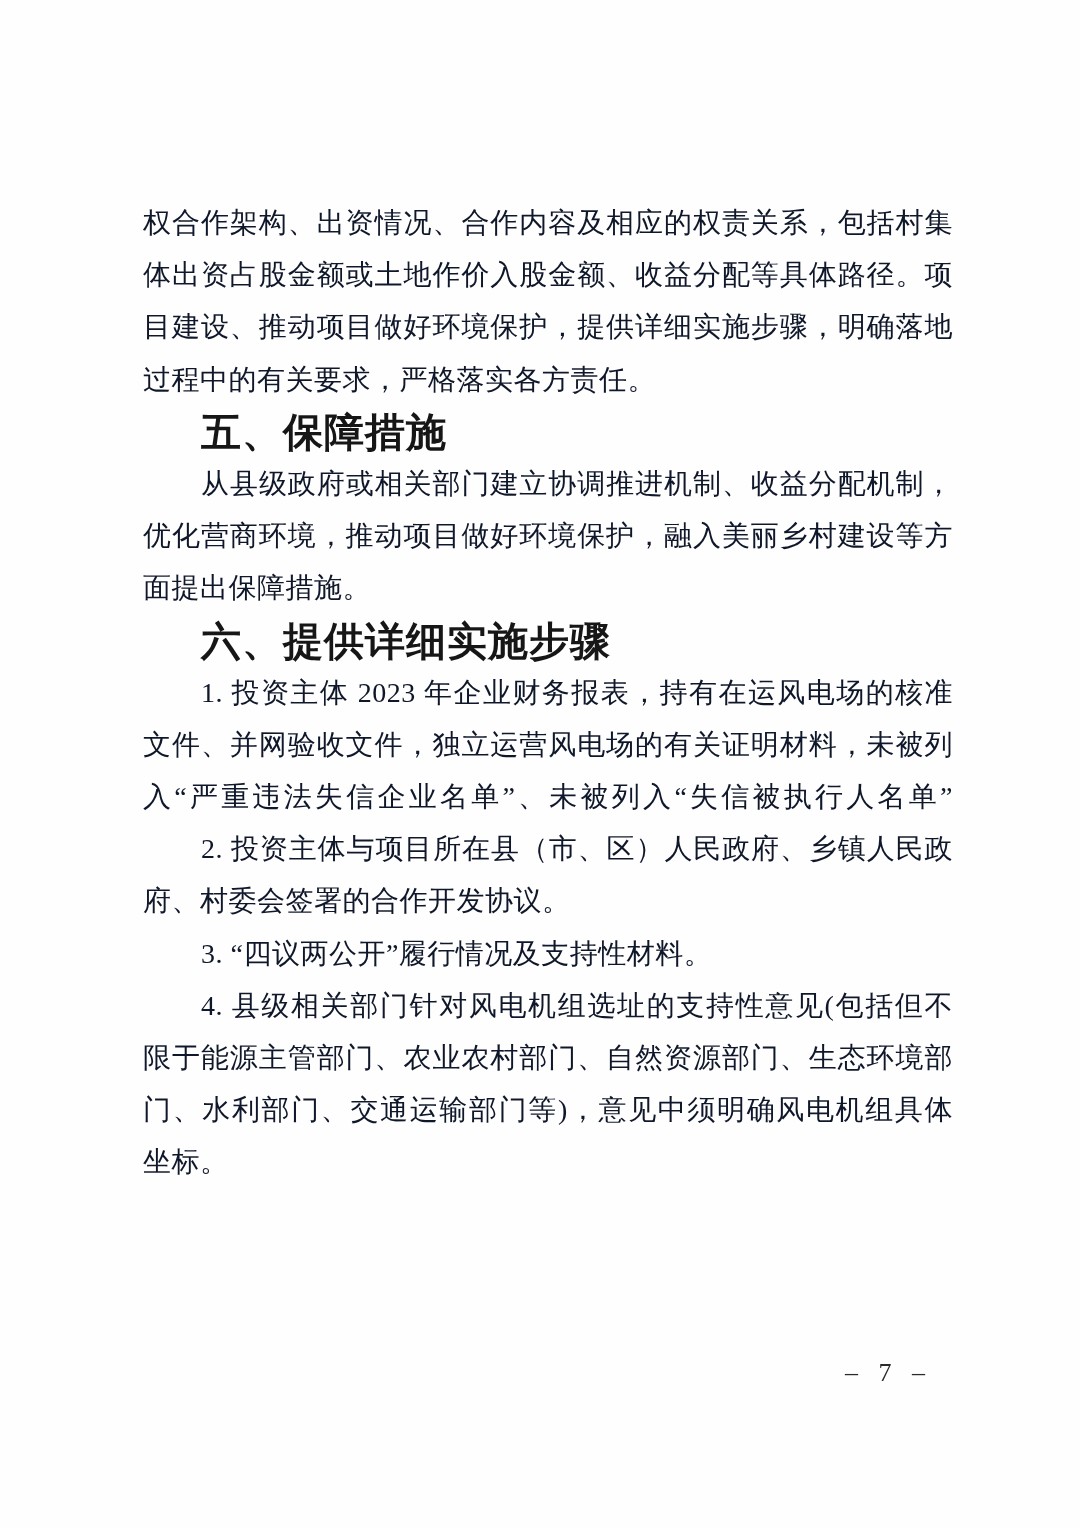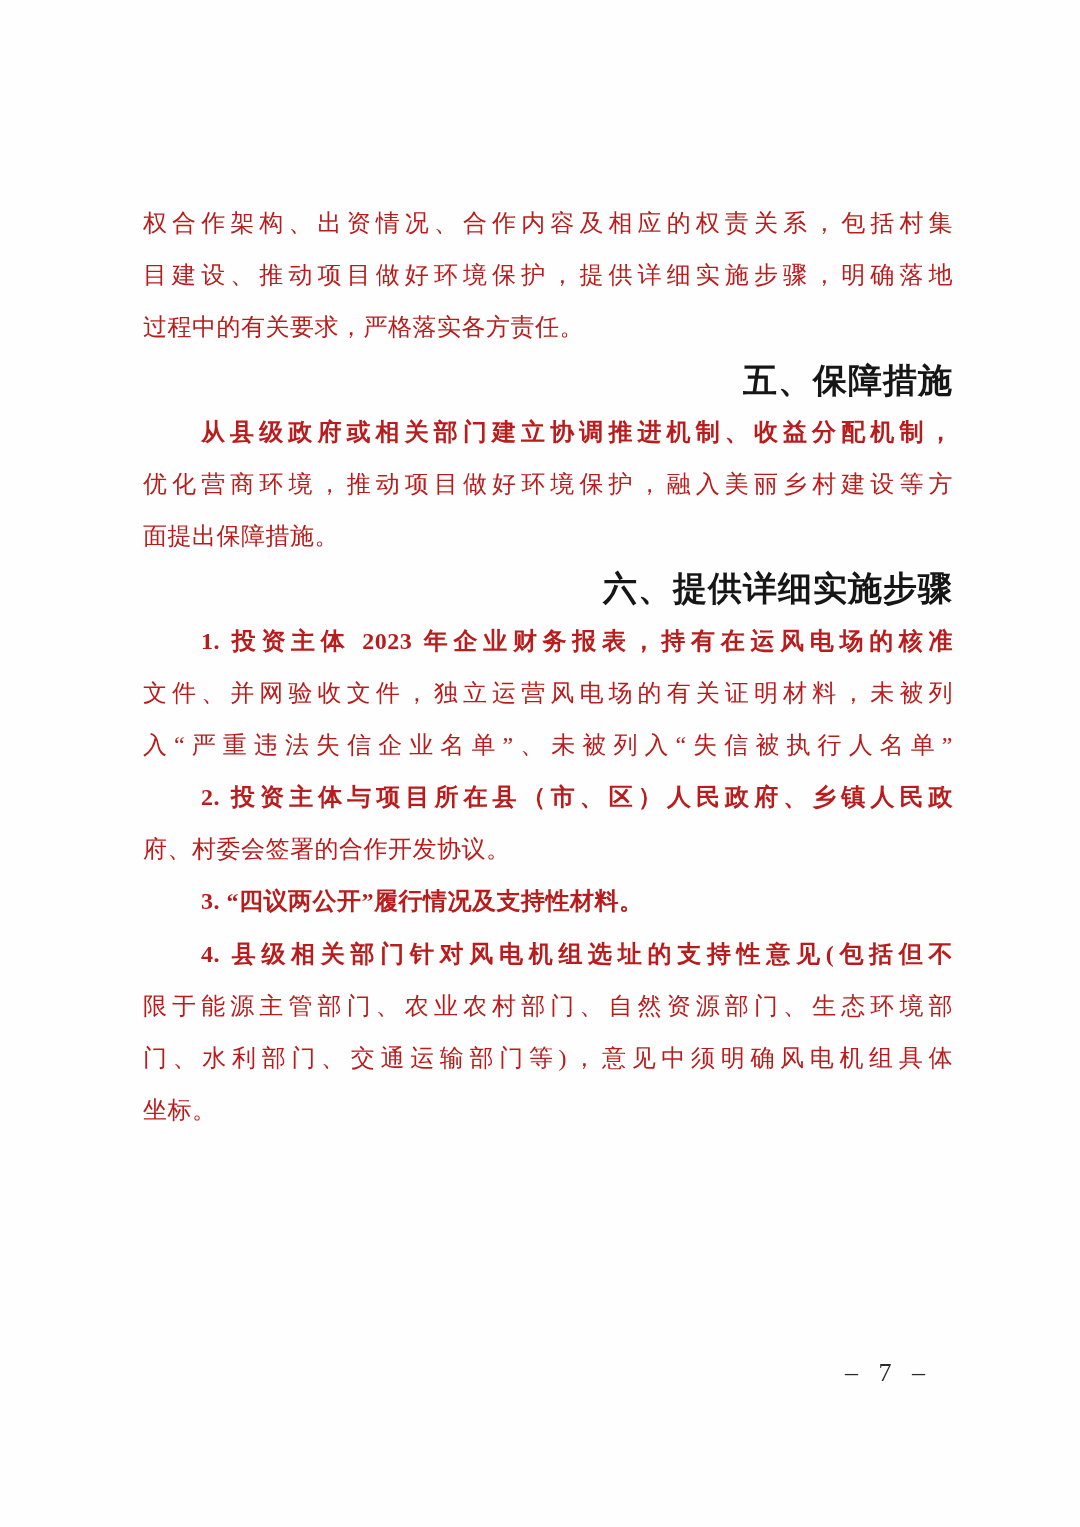--- a/index.html
+++ b/index.html
@@ -16,61 +16,60 @@
   }
   .content {
     position: absolute;
     left: 143px;
     top: 197px;
     width: 810px;
   }
   .ln {
     height: 52.2px;
     line-height: 52.2px;
-    font-size: 24px;
-    color: #b91c1c;
+    font-size: 28px;
+    color: #0f172a;
     font-family: "Liberation Serif", "DejaVu Serif", serif;
     letter-spacing: 0.5px;
   }
   
   .j {
     text-align: justify;
     text-align-last: justify;
   }
   
   .ind {
     padding-left: 58px;
-    font-weight: bold;
   }
   
   .h {
     font-weight: 700;
-    font-size: 34px;
+    font-size: 40px;
     color: #161616;
     font-family: "Liberation Sans", "DejaVu Sans", sans-serif;
     letter-spacing: 1px;
-    text-align: right;
   }
   .pageno {
     position: absolute;
     left: 845px;
     top: 1358px;
     font-size: 26px;
     color: #2a2a2a;
     font-family: "Liberation Serif", "DejaVu Serif", serif;
     letter-spacing: 7px;
     white-space: nowrap;
   }
 </style>
 </head>
 <body>
 
 <div class="page">
   <div class="content">
     <div class="ln j">权合作架构、出资情况、合作内容及相应的权责关系，包括村集</div>
+    <div class="ln j">体出资占股金额或土地作价入股金额、收益分配等具体路径。项</div>
     <div class="ln j">目建设、推动项目做好环境保护，提供详细实施步骤，明确落地</div>
     <div class="ln">过程中的有关要求，严格落实各方责任。</div>
     <div class="ln h ind">五、保障措施</div>
     <div class="ln j ind">从县级政府或相关部门建立协调推进机制、收益分配机制，</div>
     <div class="ln j">优化营商环境，推动项目做好环境保护，融入美丽乡村建设等方</div>
     <div class="ln">面提出保障措施。</div>
     <div class="ln h ind">六、提供详细实施步骤</div>
     <div class="ln j ind">1. 投资主体 2023 年企业财务报表，持有在运风电场的核准</div>
     <div class="ln j">文件、并网验收文件，独立运营风电场的有关证明材料，未被列</div>
     <div class="ln j">入“严重违法失信企业名单”、未被列入“失信被执行人名单”</div>

